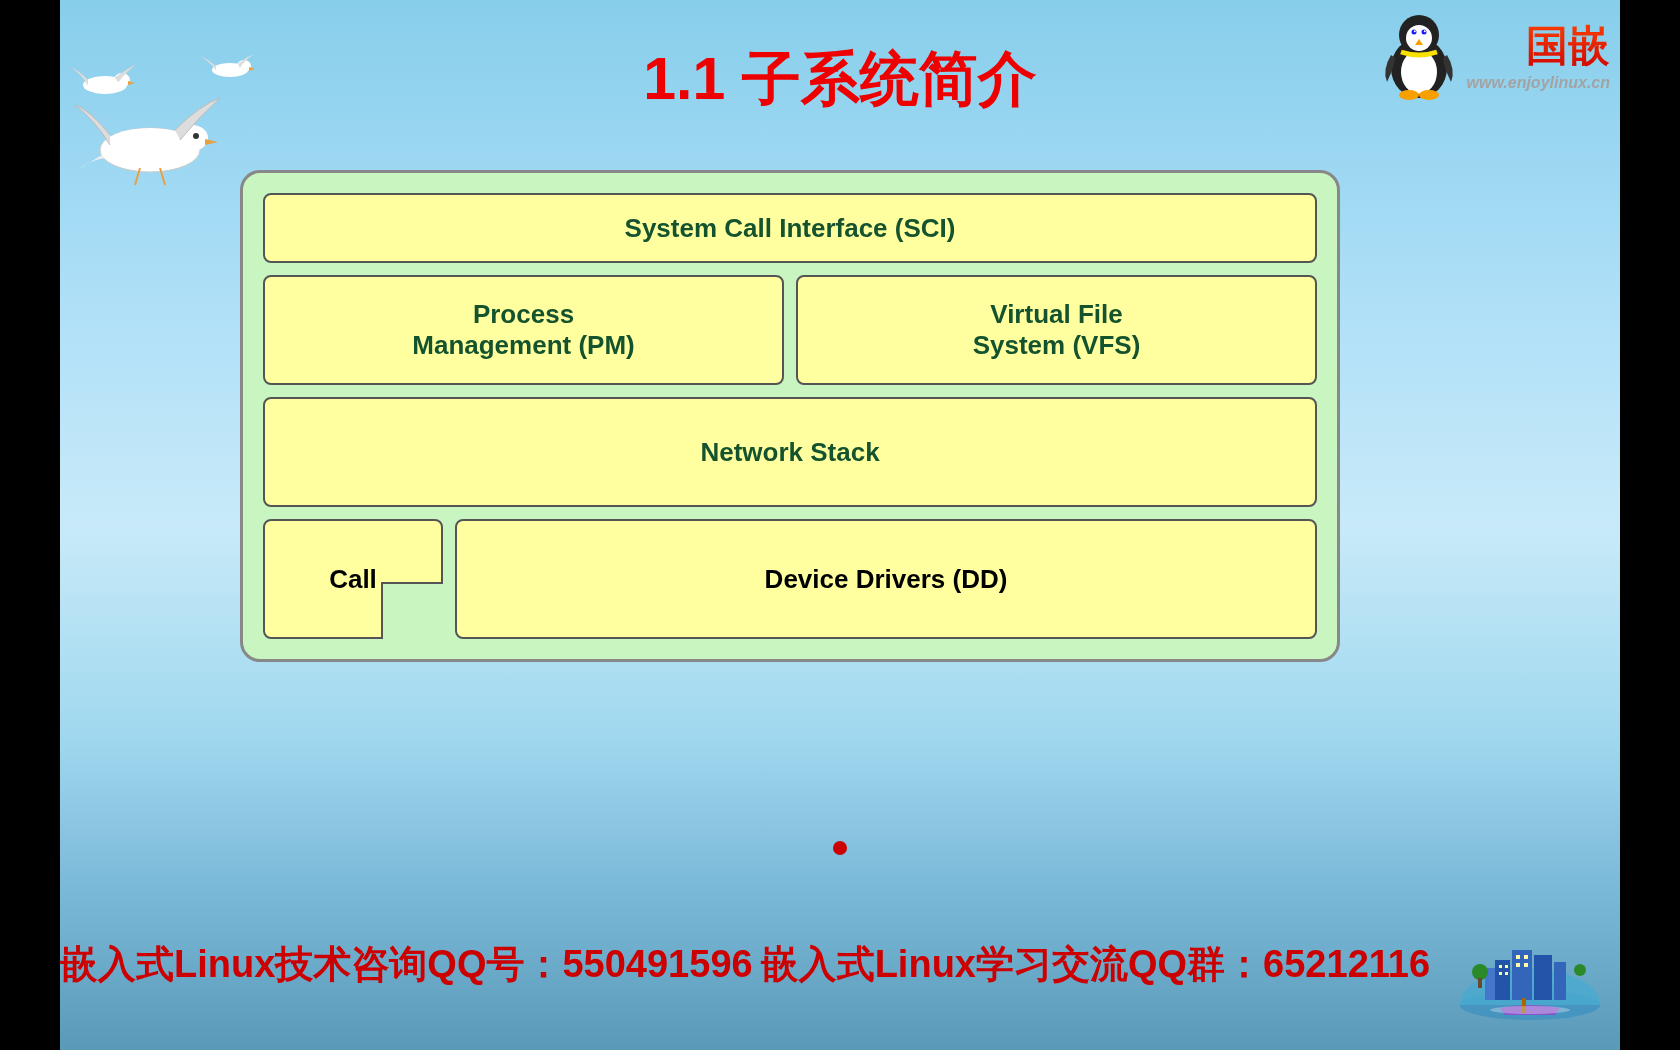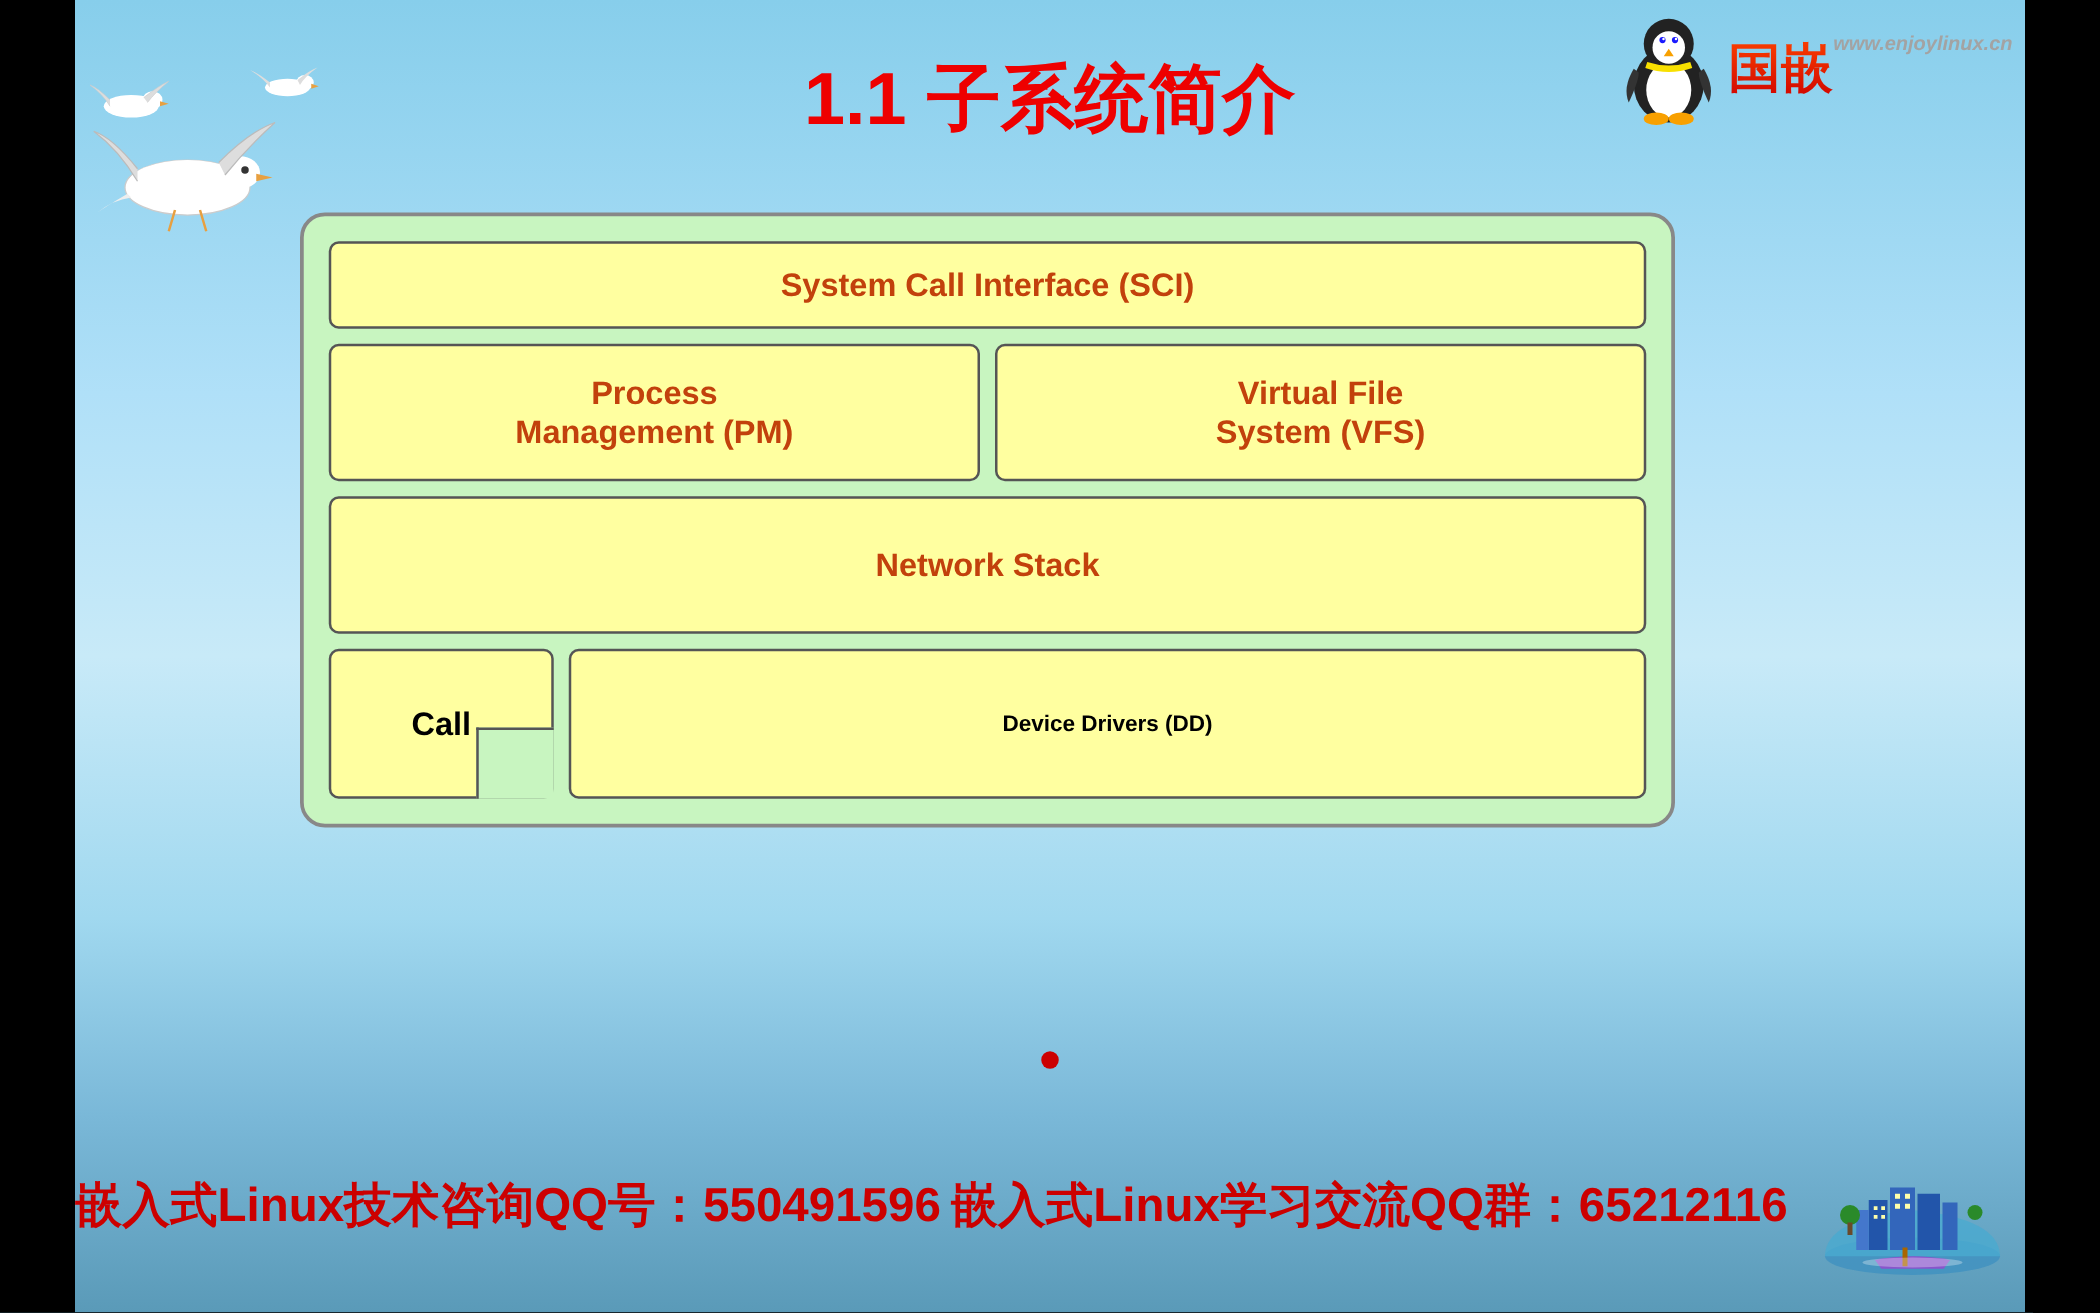--- a/index.html
+++ b/index.html
@@ -61,22 +61,22 @@
       position: absolute;
       top: 10px;
       right: 70px;
       display: flex;
       align-items: center;
       z-index: 20;
     }
 
     .logo-text-block {
       display: flex;
-      flex-direction: row;
-      align-items: flex-start;
+      flex-direction: column;
+      align-items: flex-end;
       margin-left: 5px;
     }
 
     .logo-guoqian {
       font-size: 42px;
       font-weight: bold;
       color: #c00;
       font-family: "Microsoft YaHei", "SimHei", Arial, sans-serif;
       background: linear-gradient(to bottom, #ff4400, #cc0000);
       -webkit-background-clip: text;
@@ -122,21 +122,21 @@
     .diagram-box {
       background: #ffffa0;
       border: 2px solid #555;
       border-radius: 8px;
       display: flex;
       align-items: center;
       justify-content: center;
       text-align: center;
       font-size: 26px;
       font-weight: bold;
-      color: #c2410c;
+      color: #14532d;
       padding: 15px 10px;
     }
 
     .box-full {
       flex: 1;
       min-height: 70px;
     }
 
     .box-half {
       flex: 1;
@@ -180,21 +180,21 @@
 
     .dd-box {
       flex: 1;
       background: #ffffa0;
       border: 2px solid #555;
       border-radius: 8px;
       min-height: 120px;
       display: flex;
       align-items: center;
       justify-content: center;
-      font-size: 18px;
+      font-size: 26px;
       font-weight: bold;
     }
 
     
     .bottom-section {
       position: absolute;
       bottom: 60px;
       left: 60px;
       right: 60px;
       display: flex;

